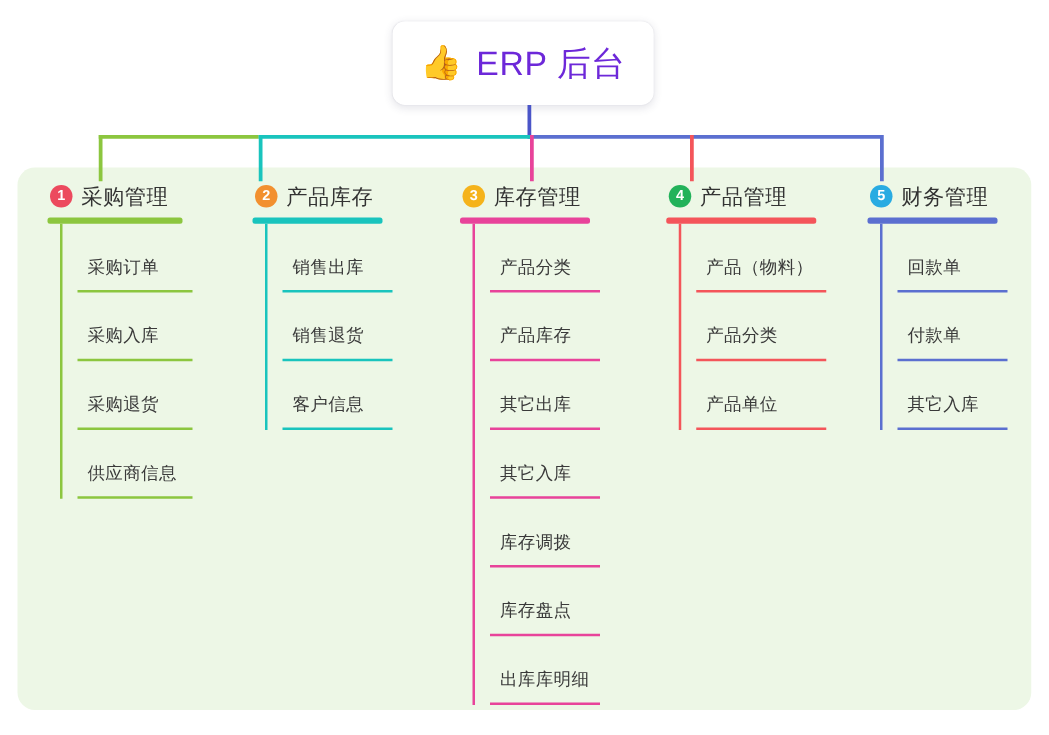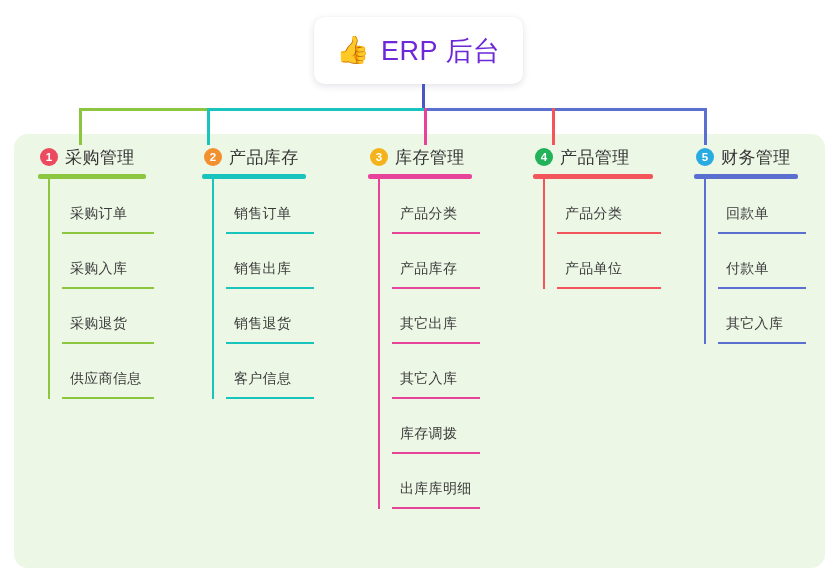--- a/index.html
+++ b/index.html
@@ -191,24 +191,20 @@
       </div>
       <div class="column" style="left: 202px;">
         <div class="col-header">
           <span class="badge" style="background: rgb(242, 144, 47);">2</span>
           <span class="col-title">产品库存</span>
         </div>
         <div class="col-underline" style="background: rgb(25, 196, 189); width: 104px;"></div>
         <div class="leaves">
           <div class="spine" style="background: rgb(25, 196, 189);"></div>
           <div class="leaf">
-            <span class="leaf-label">销售订单</span>
-            <div class="leaf-rule" style="background: rgb(25, 196, 189); width: 88px;"></div>
-          </div>
-          <div class="leaf">
             <span class="leaf-label">销售出库</span>
             <div class="leaf-rule" style="background: rgb(25, 196, 189); width: 88px;"></div>
           </div>
           <div class="leaf">
             <span class="leaf-label">销售退货</span>
             <div class="leaf-rule" style="background: rgb(25, 196, 189); width: 88px;"></div>
           </div>
           <div class="leaf">
             <span class="leaf-label">客户信息</span>
             <div class="leaf-rule" style="background: rgb(25, 196, 189); width: 88px;"></div>
@@ -237,34 +233,42 @@
           </div>
           <div class="leaf">
             <span class="leaf-label">其它入库</span>
             <div class="leaf-rule" style="background: rgb(232, 67, 154); width: 88px;"></div>
           </div>
           <div class="leaf">
             <span class="leaf-label">库存调拨</span>
             <div class="leaf-rule" style="background: rgb(232, 67, 154); width: 88px;"></div>
           </div>
           <div class="leaf">
+            <span class="leaf-label">库存盘点</span>
+            <div class="leaf-rule" style="background: rgb(232, 67, 154); width: 88px;"></div>
+          </div>
+          <div class="leaf">
             <span class="leaf-label">出库库明细</span>
             <div class="leaf-rule" style="background: rgb(232, 67, 154); width: 88px;"></div>
           </div>
         </div>
       </div>
       <div class="column" style="left: 533px;">
         <div class="col-header">
           <span class="badge" style="background: rgb(34, 178, 90);">4</span>
           <span class="col-title">产品管理</span>
         </div>
         <div class="col-underline" style="background: rgb(244, 85, 90); width: 120px;"></div>
         <div class="leaves">
           <div class="spine" style="background: rgb(244, 85, 90);"></div>
           <div class="leaf">
+            <span class="leaf-label">产品（物料）</span>
+            <div class="leaf-rule" style="background: rgb(244, 85, 90); width: 104px;"></div>
+          </div>
+          <div class="leaf">
             <span class="leaf-label">产品分类</span>
             <div class="leaf-rule" style="background: rgb(244, 85, 90); width: 104px;"></div>
           </div>
           <div class="leaf">
             <span class="leaf-label">产品单位</span>
             <div class="leaf-rule" style="background: rgb(244, 85, 90); width: 104px;"></div>
           </div>
         </div>
       </div>
       <div class="column" style="left: 694px;">

